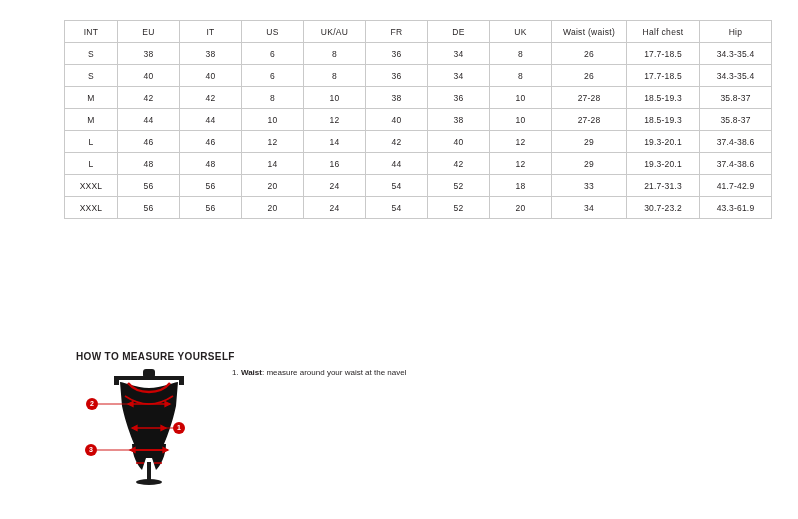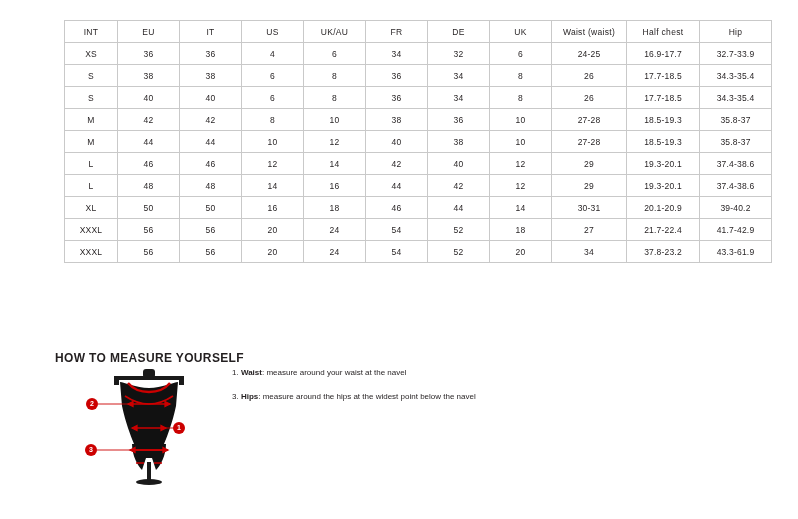--- a/index.html
+++ b/index.html
@@ -56,23 +56,23 @@
   col.c5 { width: 62px; }
   col.c6 { width: 62px; }
   col.c7 { width: 62px; }
   col.c8 { width: 75px; }
   col.c9 { width: 73px; }
   col.c10 { width: 72px; }
 
   
   .measure-title {
     position: absolute;
-    left: 55px;
+    left: 76px;
     top: 351px;
-    font-size: 12px;
+    font-size: 10px;
     font-weight: bold;
     letter-spacing: .35px;
     color: #231f20;
   }
   .measure-block {
     position: absolute;
     left: 64px;
     top: 366px;
     width: 670px;
     height: 120px;
@@ -144,33 +144,20 @@
             <td>US</td>
             <td>UK/AU</td>
             <td>FR</td>
             <td>DE</td>
             <td>UK</td>
             <td>Waist (waist)</td>
             <td>Half chest</td>
             <td>Hip</td>
           </tr>
           <tr>
-            <td>XS</td>
-            <td>36</td>
-            <td>36</td>
-            <td>4</td>
-            <td>6</td>
-            <td>34</td>
-            <td>32</td>
-            <td>6</td>
-            <td>24-25</td>
-            <td>16.9-17.7</td>
-            <td>32.7-33.9</td>
-          </tr>
-          <tr>
             <td>S</td>
             <td>38</td>
             <td>38</td>
             <td>6</td>
             <td>8</td>
             <td>36</td>
             <td>34</td>
             <td>8</td>
             <td>26</td>
             <td>17.7-18.5</td>
@@ -235,56 +222,43 @@
             <td>14</td>
             <td>16</td>
             <td>44</td>
             <td>42</td>
             <td>12</td>
             <td>29</td>
             <td>19.3-20.1</td>
             <td>37.4-38.6</td>
           </tr>
           <tr>
-            <td>XL</td>
-            <td>50</td>
-            <td>50</td>
-            <td>16</td>
-            <td>18</td>
-            <td>46</td>
-            <td>44</td>
-            <td>14</td>
-            <td>30-31</td>
-            <td>20.1-20.9</td>
-            <td>39-40.2</td>
-          </tr>
-          <tr>
             <td>XXXL</td>
             <td>56</td>
             <td>56</td>
             <td>20</td>
             <td>24</td>
             <td>54</td>
             <td>52</td>
             <td>18</td>
-            <td>27</td>
-            <td>21.7-22.4</td>
+            <td>33</td>
+            <td>21.7-31.3</td>
             <td>41.7-42.9</td>
           </tr>
           <tr>
             <td>XXXL</td>
             <td>56</td>
             <td>56</td>
             <td>20</td>
             <td>24</td>
             <td>54</td>
             <td>52</td>
             <td>20</td>
             <td>34</td>
-            <td>37.8-23.2</td>
+            <td>30.7-23.2</td>
             <td>43.3-61.9</td>
           </tr>
         </tbody>
     </table>
   </div>
 
   <div class="measure-title">HOW TO MEASURE YOURSELF</div>
 
   <div class="measure-block">
 
@@ -328,20 +302,16 @@
       <div class="bullet b1">1</div>
       <div class="bullet b2">2</div>
       <div class="bullet b3">3</div>
     </div>
 
     <div class="notes">
       <div class="note">
         <span>1.</span>
         <b>Waist</b><span>: measure around your waist at the navel</span>
       </div>
-      <div class="note">
-        <span>3.</span>
-        <b>Hips</b><span>: measure around the hips at the widest point below the navel</span>
-      </div>
     </div>
 
   </div>
 </div>
 
 </body></html>

